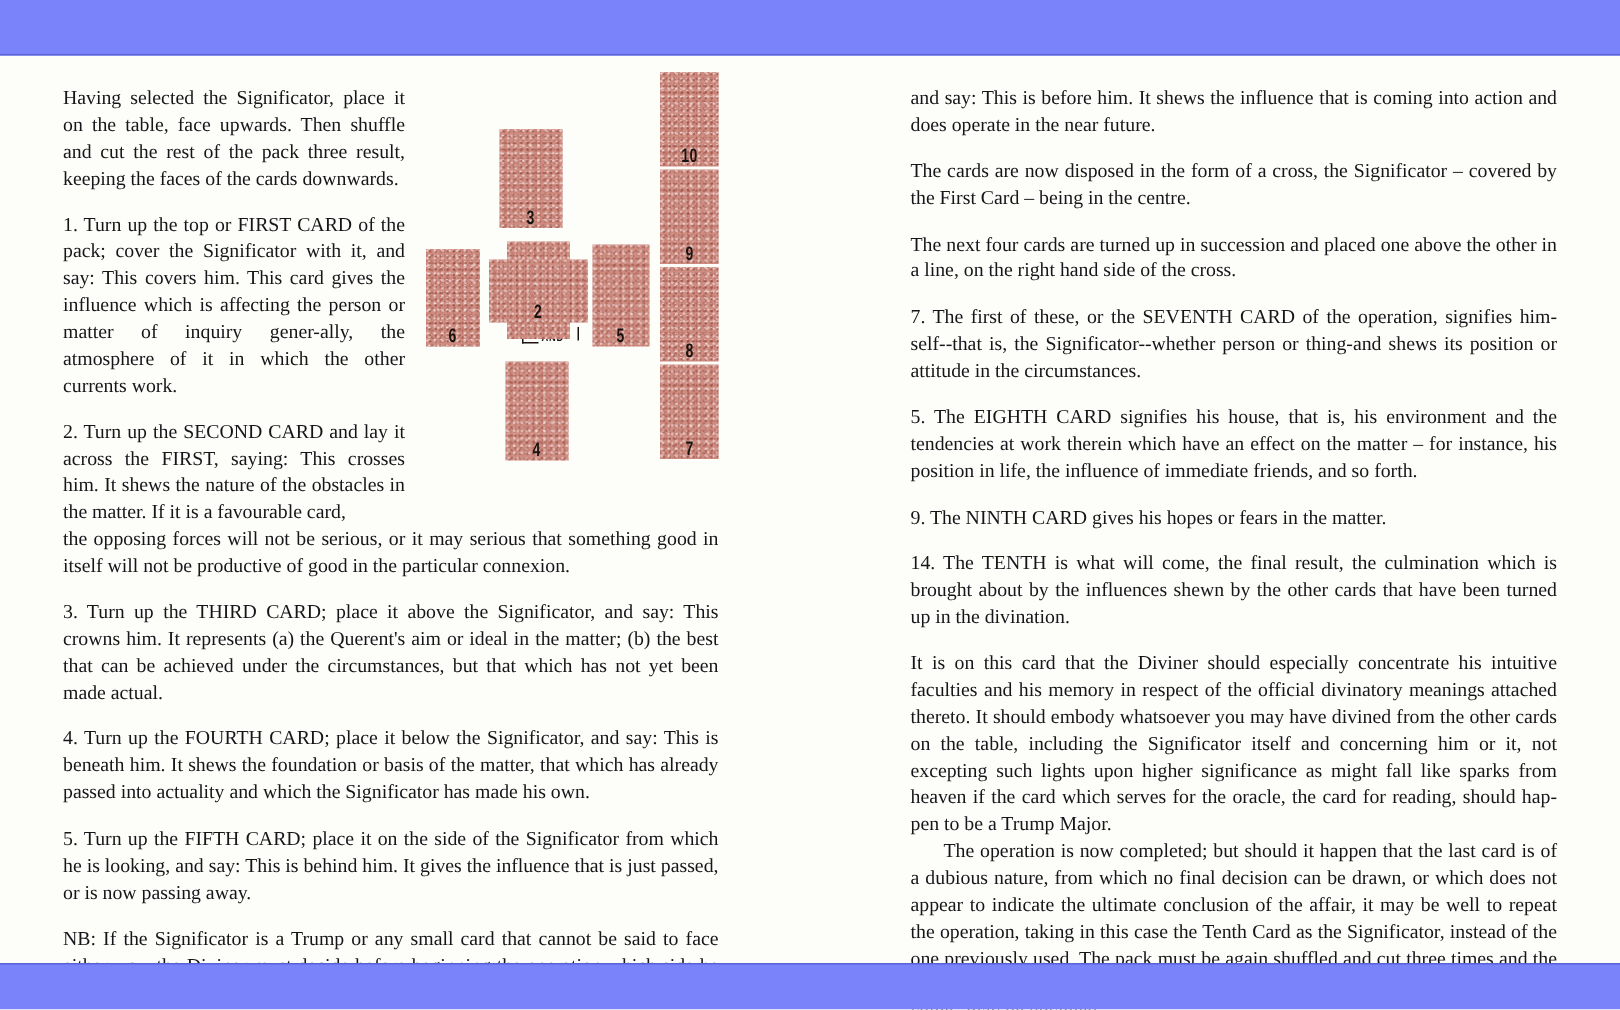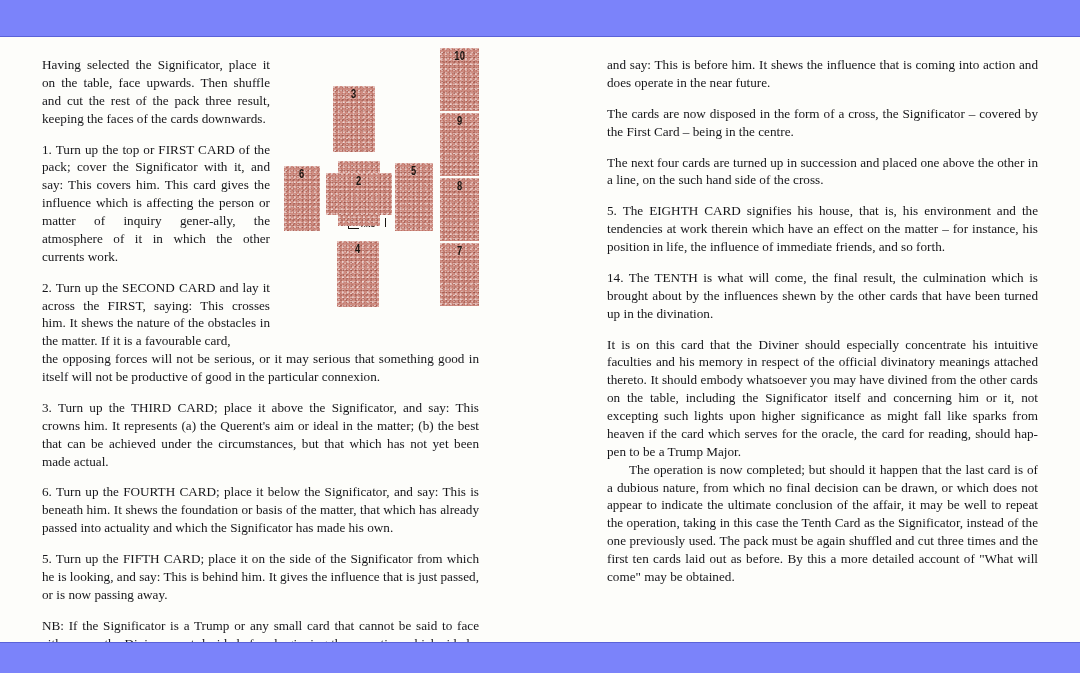--- a/index.html
+++ b/index.html
@@ -113,21 +113,21 @@
     background-color: #cf8d82;
     background-image:
       radial-gradient(circle at 18% 22%, rgba(255,255,255,.55) 0.6px, transparent 1.1px),
       radial-gradient(circle at 62% 38%, rgba(120,45,35,.40) 0.6px, transparent 1.1px),
       radial-gradient(circle at 38% 74%, rgba(255,255,255,.42) 0.6px, transparent 1.1px),
       radial-gradient(circle at 84% 86%, rgba(120,45,35,.34) 0.6px, transparent 1.1px),
       radial-gradient(circle at 8% 58%, rgba(150,60,48,.32) 0.5px, transparent 1px),
       radial-gradient(circle at 50% 6%, rgba(255,255,255,.38) 0.5px, transparent 1px);
     background-size: 5px 5px, 4px 4px, 6px 6px, 5px 5px, 3px 3px, 4px 4px;
     display: flex;
-    align-items: flex-start;
+    align-items: flex-end;
     justify-content: center;
   }
   .card-num {
     font-family: "Liberation Sans Narrow", "Liberation Sans", sans-serif;
     font-size: 13px;
     font-weight: 700;
     color: #1a1410;
     transform: scaleX(0.72);
     letter-spacing: 0.5px;
   }
@@ -171,21 +171,21 @@
 <div class="folio folio-right">39</div>
 
 <div class="page">
 
   <div class="col col-left">
     <p class="narrow">Having selected the Significator, place it on the table, face upwards. Then shuffle and cut the rest of the pack three result, keeping the faces of the cards downwards.</p>
     <p class="narrow">1. Turn up the top or FIRST CARD of the pack; cover the Significator with it, and say: This covers him. This card gives the influence which is affecting the person or matter of inquiry gener-ally, the atmosphere of it in which the other currents work.</p>
     <p class="narrow tight">2. Turn up the SECOND CARD and lay it across the FIRST, saying: This crosses him. It shews the nature of the obstacles in the matter. If it is a favourable card,</p>
     <p>the opposing forces will not be serious, or it may serious that something good in itself will not be productive of good in the particular connexion.</p>
     <p>3. Turn up the THIRD CARD; place it above the Significator, and say: This crowns him. It represents (a) the Querent's aim or ideal in the matter; (b) the best that can be achieved under the circumstances, but that which has not yet been made actual.</p>
-    <p>6. Turn up the FOURTH CARD; place it below the Significator, and say: This is beneath him. It shews the foundation or basis of the matter, that which has already passed into actuality and which the Significator has made his own.</p>
+    <p>4. Turn up the FOURTH CARD; place it below the Significator, and say: This is beneath him. It shews the foundation or basis of the matter, that which has already passed into actuality and which the Significator has made his own.</p>
     <p>5. Turn up the FIFTH CARD; place it on the side of the Significator from which he is looking, and say: This is behind him. It gives the influence that is just passed, or is now passing away.</p>
     <p>NB: If the Significator is a Trump or any small card that cannot be said to face either way, the Diviner must decide before beginning the operation which side he will take it as facing.</p>
 
   </div>
 
   <div class="diagram">
 
     <div class="card" style="left:48px; top:36px; width:42px; height:66px;">
       <span class="card-num">3</span>
     </div>
@@ -222,21 +222,23 @@
       <span class="card-num">8</span>
     </div>
     <div class="card" style="left:155px; top:193px; width:39px; height:63px;">
       <span class="card-num">7</span>
     </div>
   </div>
 
   <div class="col col-right">
     <p>and say: This is before him. It shews the influence that is coming into action and does operate in the near future.</p>
     <p>The cards are now disposed in the form of a cross, the Significator – covered by the First Card – being in the centre.</p>
-    <p>The next four cards are turned up in succession and placed one above the other in a line, on the such hand side of the cross.</p>
+    <p>The next four cards are turned up in succession and placed one above the other in a line, on the right hand side of the cross.</p>
+    <p>7. The first of these, or the SEVENTH CARD of the operation, signifies him-self--that is, the Significator--whether person or thing-and shews its position or attitude in the circumstances.</p>
     <p>5. The EIGHTH CARD signifies his house, that is, his environment and the tendencies at work therein which have an effect on the matter – for instance, his position in life, the influence of immediate friends, and so forth.</p>
+    <p>9. The NINTH CARD gives his hopes or fears in the matter.</p>
     <p>14. The TENTH is what will come, the final result, the culmination which is brought about by the influences shewn by the other cards that have been turned up in the divination.</p>
     <p class="tight">It is on this card that the Diviner should especially concentrate his intuitive faculties and his memory in respect of the official divinatory meanings attached thereto. It should embody whatsoever you may have divined from the other cards on the table, including the Significator itself and concerning him or it, not excepting such lights upon higher significance as might fall like sparks from heaven if the card which serves for the oracle, the card for reading, should hap-pen to be a Trump Major.</p>
     <p class="indent">The operation is now completed; but should it happen that the last card is of a dubious nature, from which no final decision can be drawn, or which does not appear to indicate the ultimate conclusion of the affair, it may be well to repeat the operation, taking in this case the Tenth Card as the Significator, instead of the one previously used. The pack must be again shuffled and cut three times and the first ten cards laid out as before. By this a more detailed account of "What will come" may be obtained.</p>
 
   </div>
 
 </div>
 
 </body></html>

